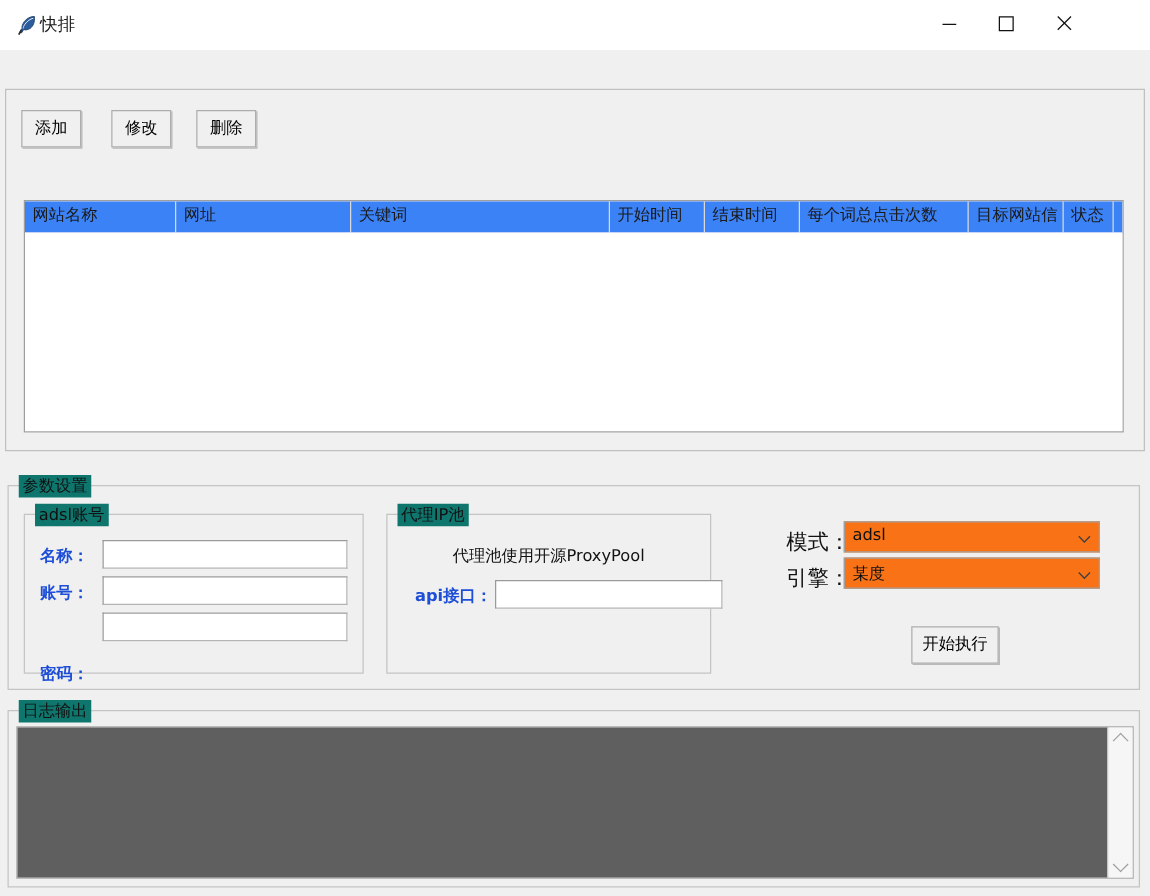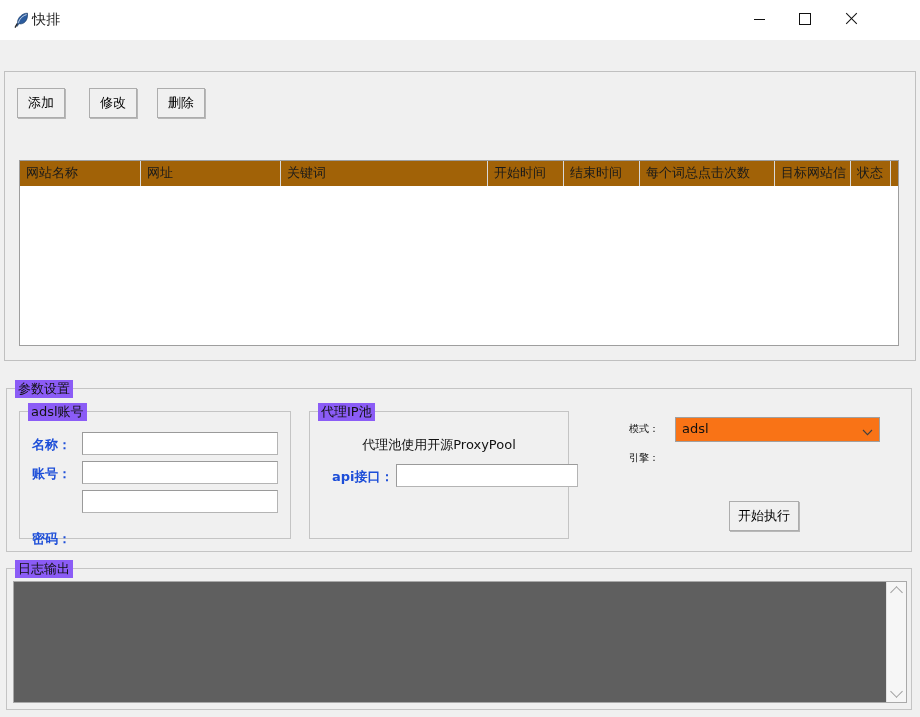--- a/index.html
+++ b/index.html
@@ -142,21 +142,21 @@
     width: 880px; height: 186px;
     box-sizing: border-box;
     background: #ffffff;
     border: 1px solid #9e9e9e;
     overflow: hidden;
   }
   .tree-header {
     position: absolute;
     left: 0; top: 0;
     width: 100%; height: 25px;
-    background: #a16207;
+    background: #3b82f6;
     border-bottom: 1px solid #d8d8d8;
     display: flex;
   }
   .th {
     box-sizing: border-box;
     height: 25px;
     line-height: 24px;
     padding-left: 6px;
     font-size: 13px;
     color: #1a1a1a;
@@ -175,21 +175,21 @@
   
   .group {
     position: absolute;
     box-sizing: border-box;
     border: 1px solid #c4c4c4;
     background: transparent;
   }
   .group > .glabel {
     position: absolute;
     top: -9px; left: 8px;
-    background: #8b5cf6;
+    background: #0f766e;
     padding: 0 3px;
     font-size: 13px;
     color: #111;
     white-space: nowrap;
   }
 
   #grp-params { left: 6px;  top: 348px; width: 906px; height: 164px; }
   #grp-adsl   { left: 12px; top: 22px;  width: 272px; height: 128px; }
   #grp-proxy  { left: 302px;top: 22px;  width: 260px; height: 128px; }
   #grp-log    { left: 6px;  top: 528px; width: 906px; height: 142px; }
@@ -230,21 +230,21 @@
     text-align: center;
     font-size: 13px;
     color: #111;
   }
   .proxy-l0 { left: 22px; top: 56px; }
   .proxy-i0 { left: 86px; top: 52px; width: 182px; height: 23px; }
 
   
   .combo-label {
     position: absolute;
-    font-size: 10px;
+    font-size: 17px;
     color: #111;
   }
   .combo {
     position: absolute;
     box-sizing: border-box;
     background: #f97316;
     border: 1px solid #a0a0a0;
     height: 25px;
   }
   .combo .cval {
@@ -399,20 +399,28 @@
     <div class="combo cb-mode">
       <span class="cval">adsl</span>
       <span class="carrow">
         <svg width="11" height="11" viewBox="0 0 11 11">
             <path d="M1 3 L5.5 7.6 L10 3" fill="none" stroke="#404040" stroke-width="1.1"></path>
           </svg>
       </span>
     </div>
 
     <span class="combo-label cl-eng">引擎：</span>
+    <div class="combo cb-eng">
+      <span class="cval">某度</span>
+      <span class="carrow">
+        <svg width="11" height="11" viewBox="0 0 11 11">
+            <path d="M1 3 L5.5 7.6 L10 3" fill="none" stroke="#404040" stroke-width="1.1"></path>
+          </svg>
+      </span>
+    </div>
 
     <button class="runbtn">开始执行</button>
   </div>
 
   <div class="group" id="grp-log">
     <span class="glabel">日志输出</span>
     <div class="logwrap">
       <textarea class="logtext" style=""></textarea>
       <div class="vscroll">
         <div class="sb-arrow up">

